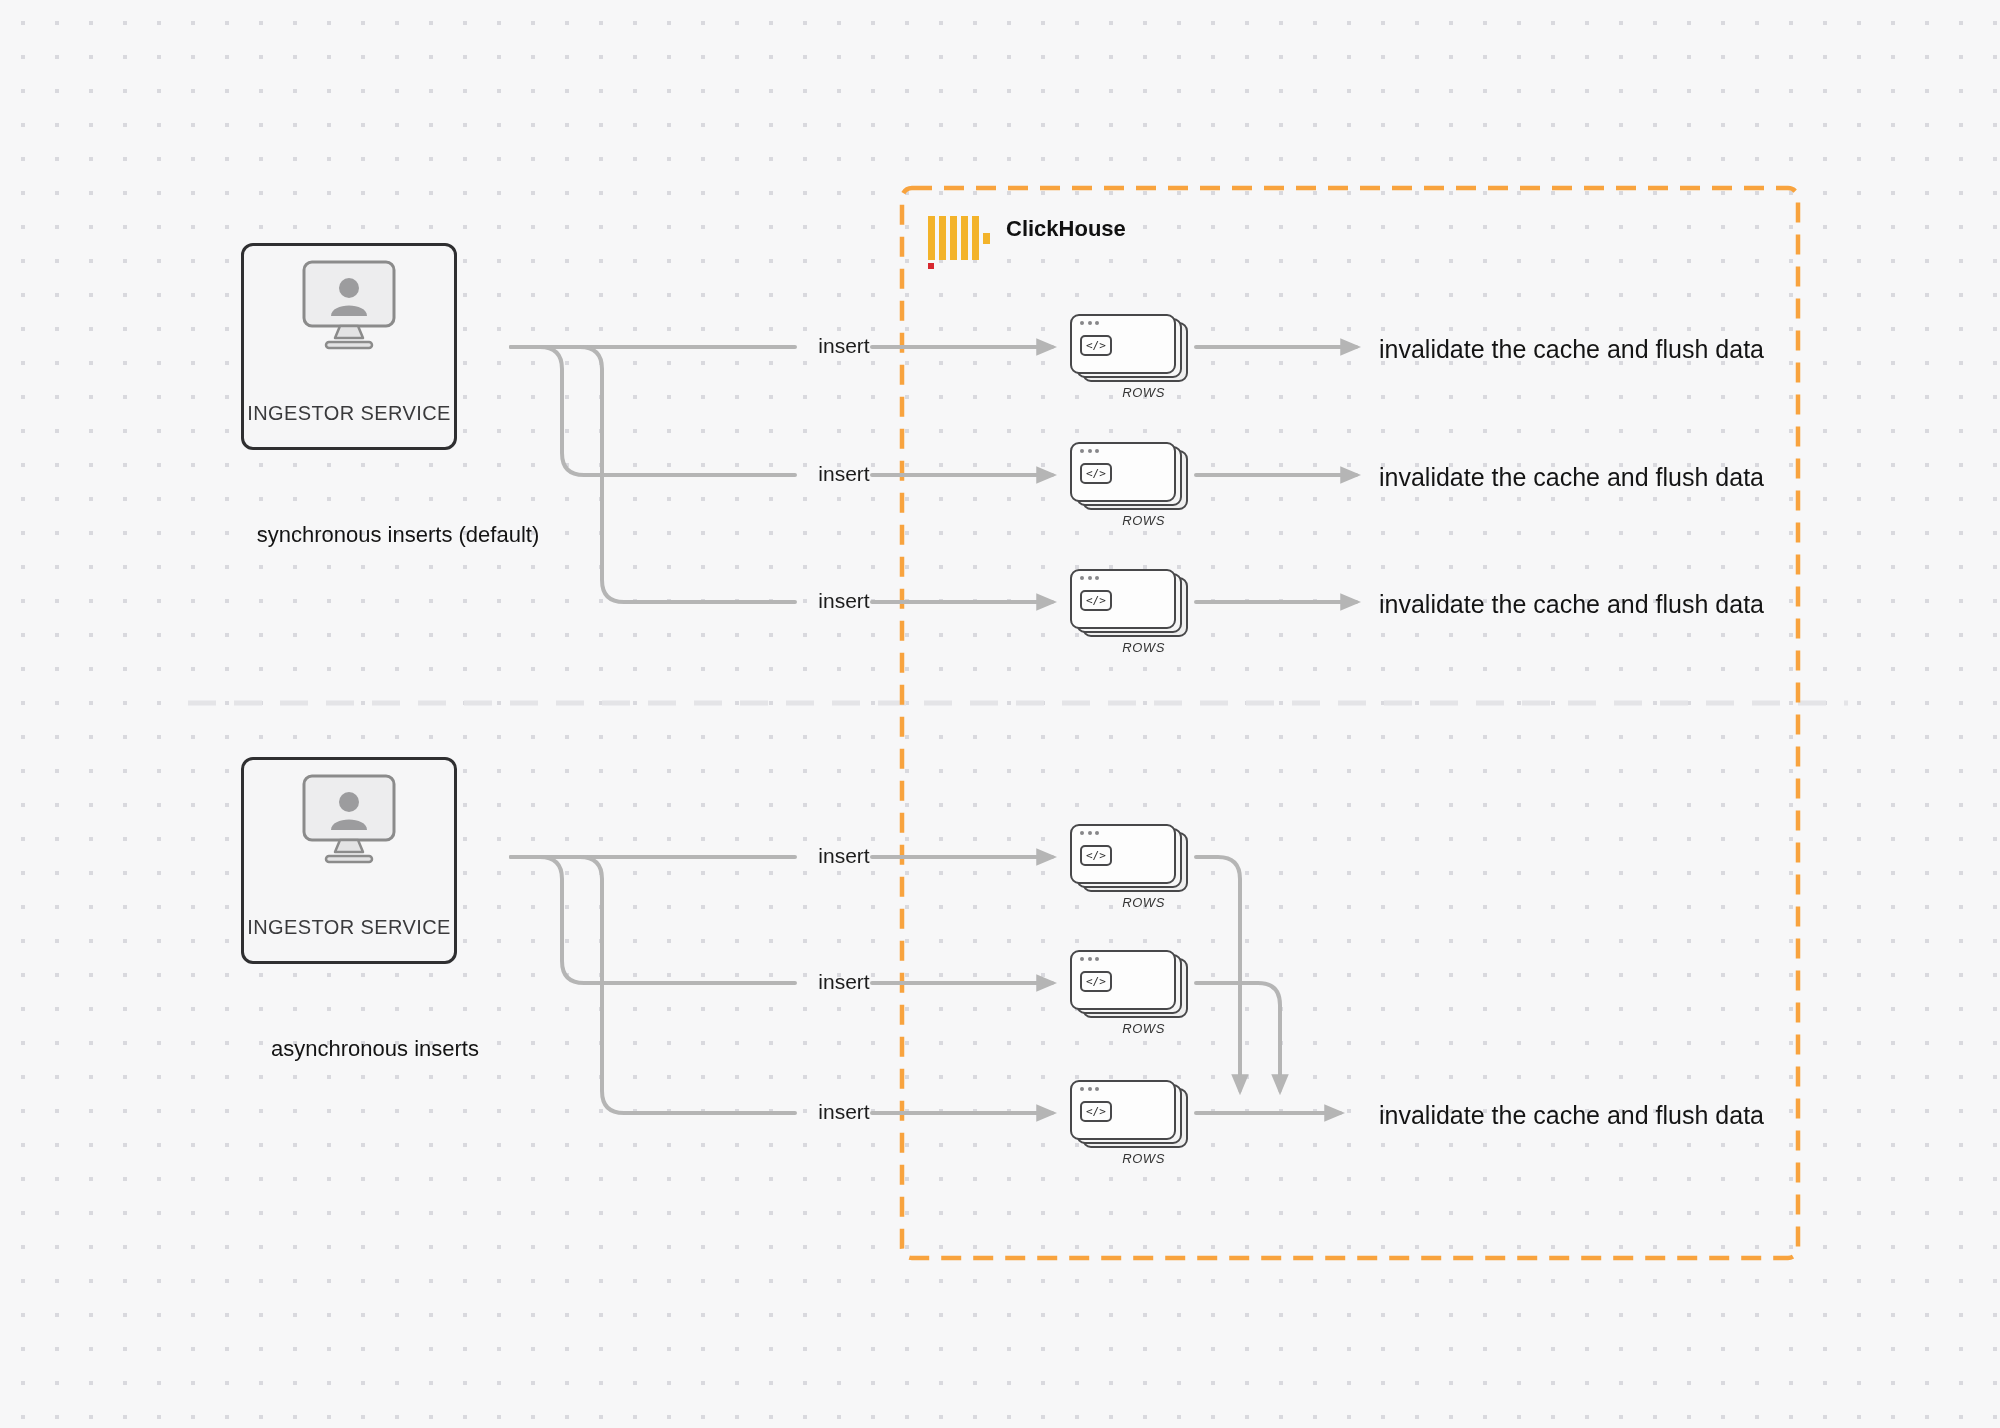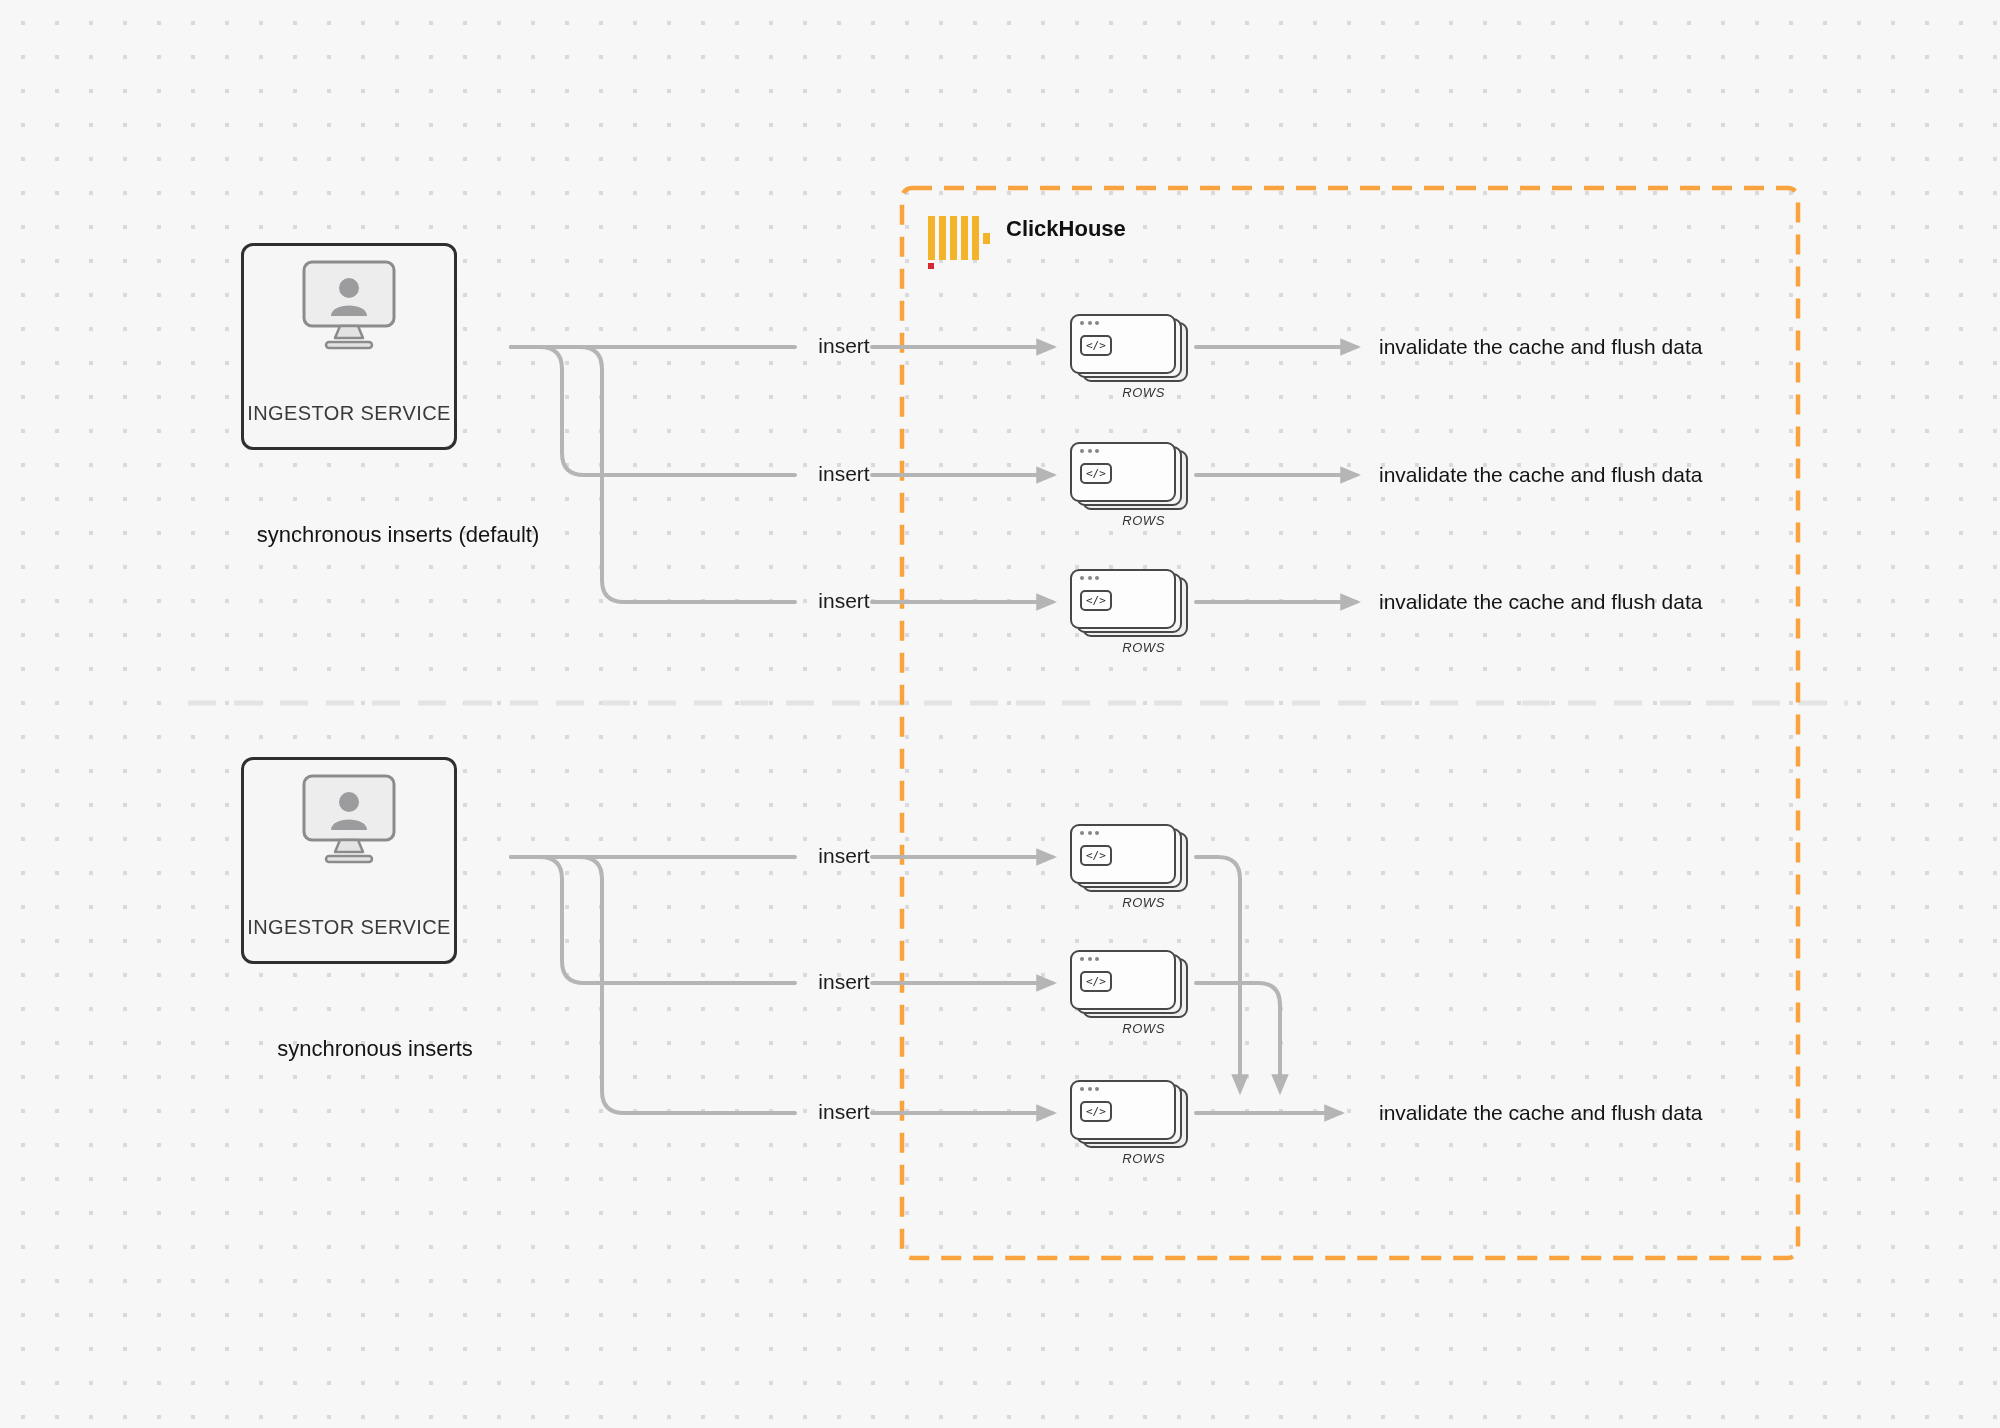--- a/index.html
+++ b/index.html
@@ -21,21 +21,21 @@
   .ingestor-label{position:absolute;bottom:22px;width:100%;text-align:center;
     font-size:20px;color:#3a3a3c;letter-spacing:.4px;}
 
   .caption{position:absolute;transform:translateX(-50%);font-size:22px;font-weight:400;
     color:#141414;white-space:nowrap;}
   .caption.sync{left:398px;top:522px}
   .caption.async{left:375px;top:1036px}
 
   .insert-label{position:absolute;left:833px;transform:translateX(-50%);
     font-size:21px;color:#1c1c1c;white-space:nowrap;margin-left:11px;}
-  .result-label{position:absolute;left:1379px;font-size:21px;color:#141414;white-space:nowrap;}
+  .result-label{position:absolute;left:1379px;font-size:25px;color:#141414;white-space:nowrap;}
 
   
   .ch-header{position:absolute;left:928px;top:216px;display:flex;align-items:flex-start;gap:16px;}
   .ch-label{font-size:22px;font-weight:600;color:#111;}
 
   
   .rowstack{position:absolute;width:122px;height:72px;}
   .card{position:absolute;width:106px;height:60px;border:2.5px solid #48484a;
     border-radius:9px;box-sizing:border-box;}
   .card.b2{left:12px;top:8px;background:#efefef;}
@@ -118,21 +118,21 @@
   <div class="ingestor async">
     <svg class="monitor" width="130" height="104" viewBox="0 0 130 104">
       <rect x="20" y="4" width="90" height="64" rx="8" fill="#ededee" stroke="#8b8b8b" stroke-width="3"></rect>
       <circle cx="65" cy="30" r="10" fill="#9c9c9e"></circle>
       <path d="M47,58 C47,44 83,44 83,58 Z" fill="#9c9c9e"></path>
       <path d="M56,68 L74,68 L79,80 L51,80 Z" fill="#e3e3e4" stroke="#8b8b8b" stroke-width="2.5" stroke-linejoin="round"></path>
       <rect x="42" y="84" width="46" height="6" rx="3" fill="#e3e3e4" stroke="#8b8b8b" stroke-width="2.5"></rect>
     </svg>
     <div class="ingestor-label">INGESTOR SERVICE</div>
   </div>
-  <div class="caption async">synchronous inserts</div>
+  <div class="caption async">asynchronous inserts</div>
 
   <div class="insert-label" style="top:334px">insert</div>
   <div class="insert-label" style="top:462px">insert</div>
   <div class="insert-label" style="top:589px">insert</div>
 
   <div class="rowstack" style="left:1070px;top:314px">
     <div class="card b2"></div>
       <div class="card b1"></div>
     <div class="card front">
       <div class="dots">

